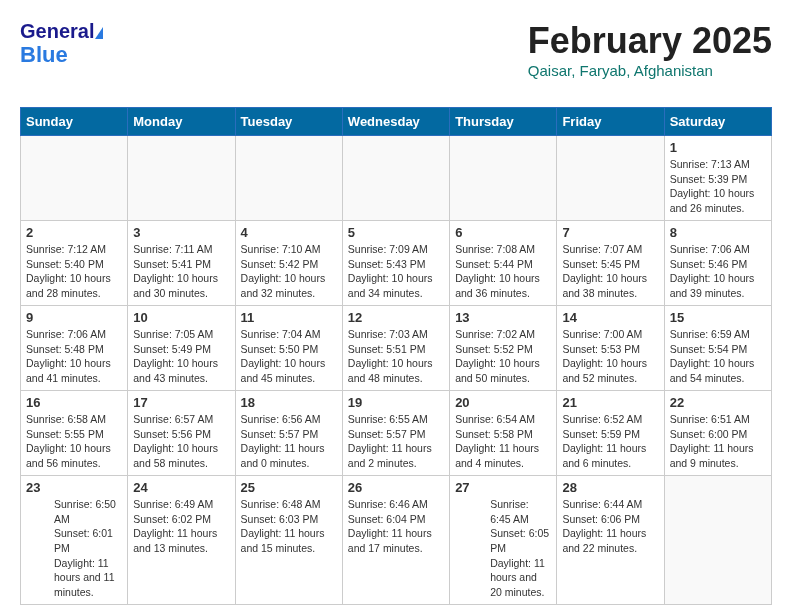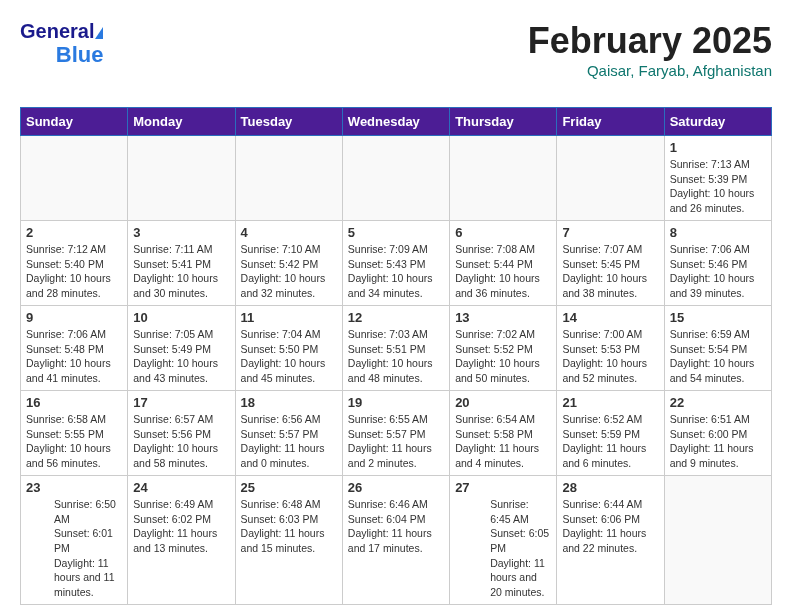--- a/index.html
+++ b/index.html
@@ -17,37 +17,37 @@
       margin-bottom: 28px;
     }
     .logo {
       display: flex;
       flex-direction: column;
       font-size: 18px;
       font-weight: bold;
       color: #1a1a8c;
       line-height: 1.1;
     }
-    .title-block { text-align: right; }
+    .title-block { text-align: left; }
     .month-title {
       font-size: 36px;
       font-weight: bold;
       color: #222;
     }
     .location {
       font-size: 15px;
       color: #0f766e;
     }
     .calendar {
       width: 100%;
       border-collapse: collapse;
       border: 1px solid #ccc;
     }
     .calendar th {
-      background-color: #4c1d95;
+      background-color: #0369a1;
       color: #fff;
       font-size: 13px;
       font-weight: bold;
       padding: 6px 5px;
       text-align: left;
       border: 1px solid #2a6dbd;
     }
     .calendar td {
       border: 1px solid #ccc;
       vertical-align: top;
@@ -75,21 +75,21 @@
     }
   </style>
 </head>
 <body>
 
 <div class="header">
   <div class="logo">
     <span>
       <span style="color:#1a1a8c;font-size:20px;font-weight:bold;">General</span><span style="display:inline-block;width:0;height:0;border-left:8px solid transparent;border-right:0px solid transparent;border-bottom:12px solid #2a7ae0;margin-left:1px;vertical-align:middle;"></span>
     </span>
-    <span style="color:#2a7ae0;font-size:22px;font-weight:bold;text-align:right;">Blue</span>
+    <span style="color:#2a7ae0;font-size:22px;font-weight:bold;">Blue</span>
   </div>
   <div class="title-block">
     <div class="month-title">February 2025</div>
     <div class="location">Qaisar, Faryab, Afghanistan</div>
   </div>
 </div>
 
 <table class="calendar">
   <thead>
     <tr>

